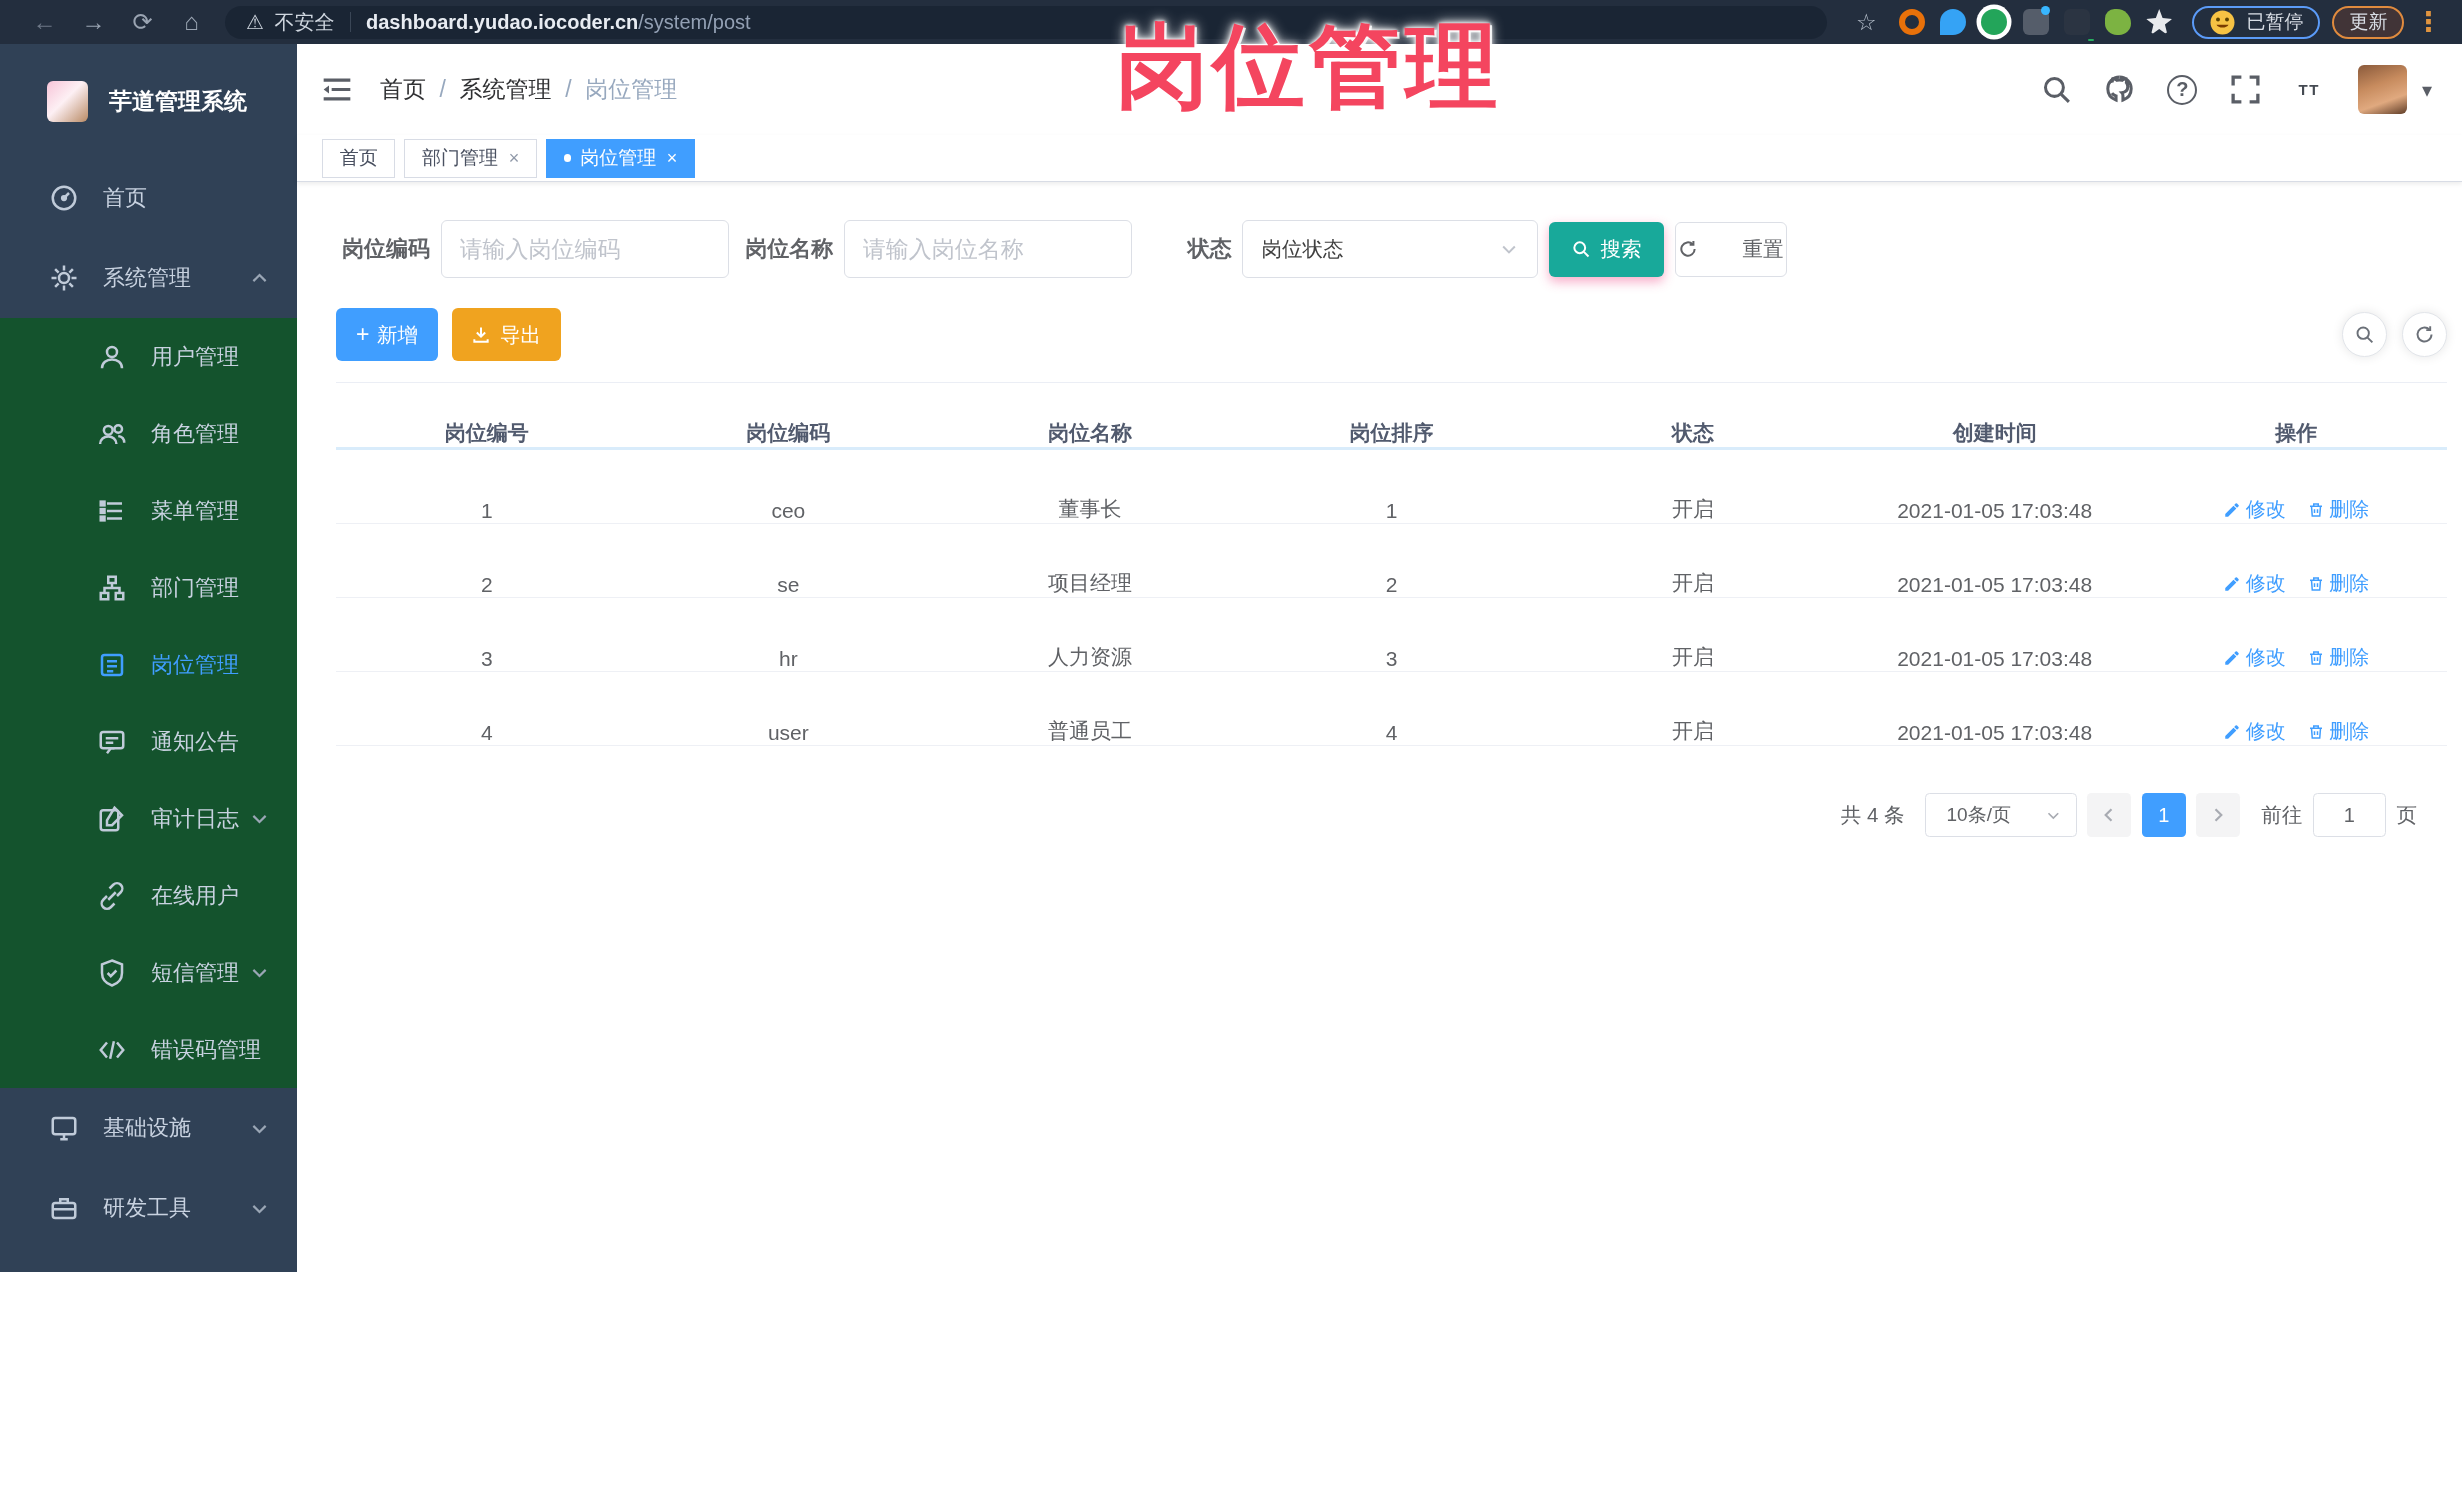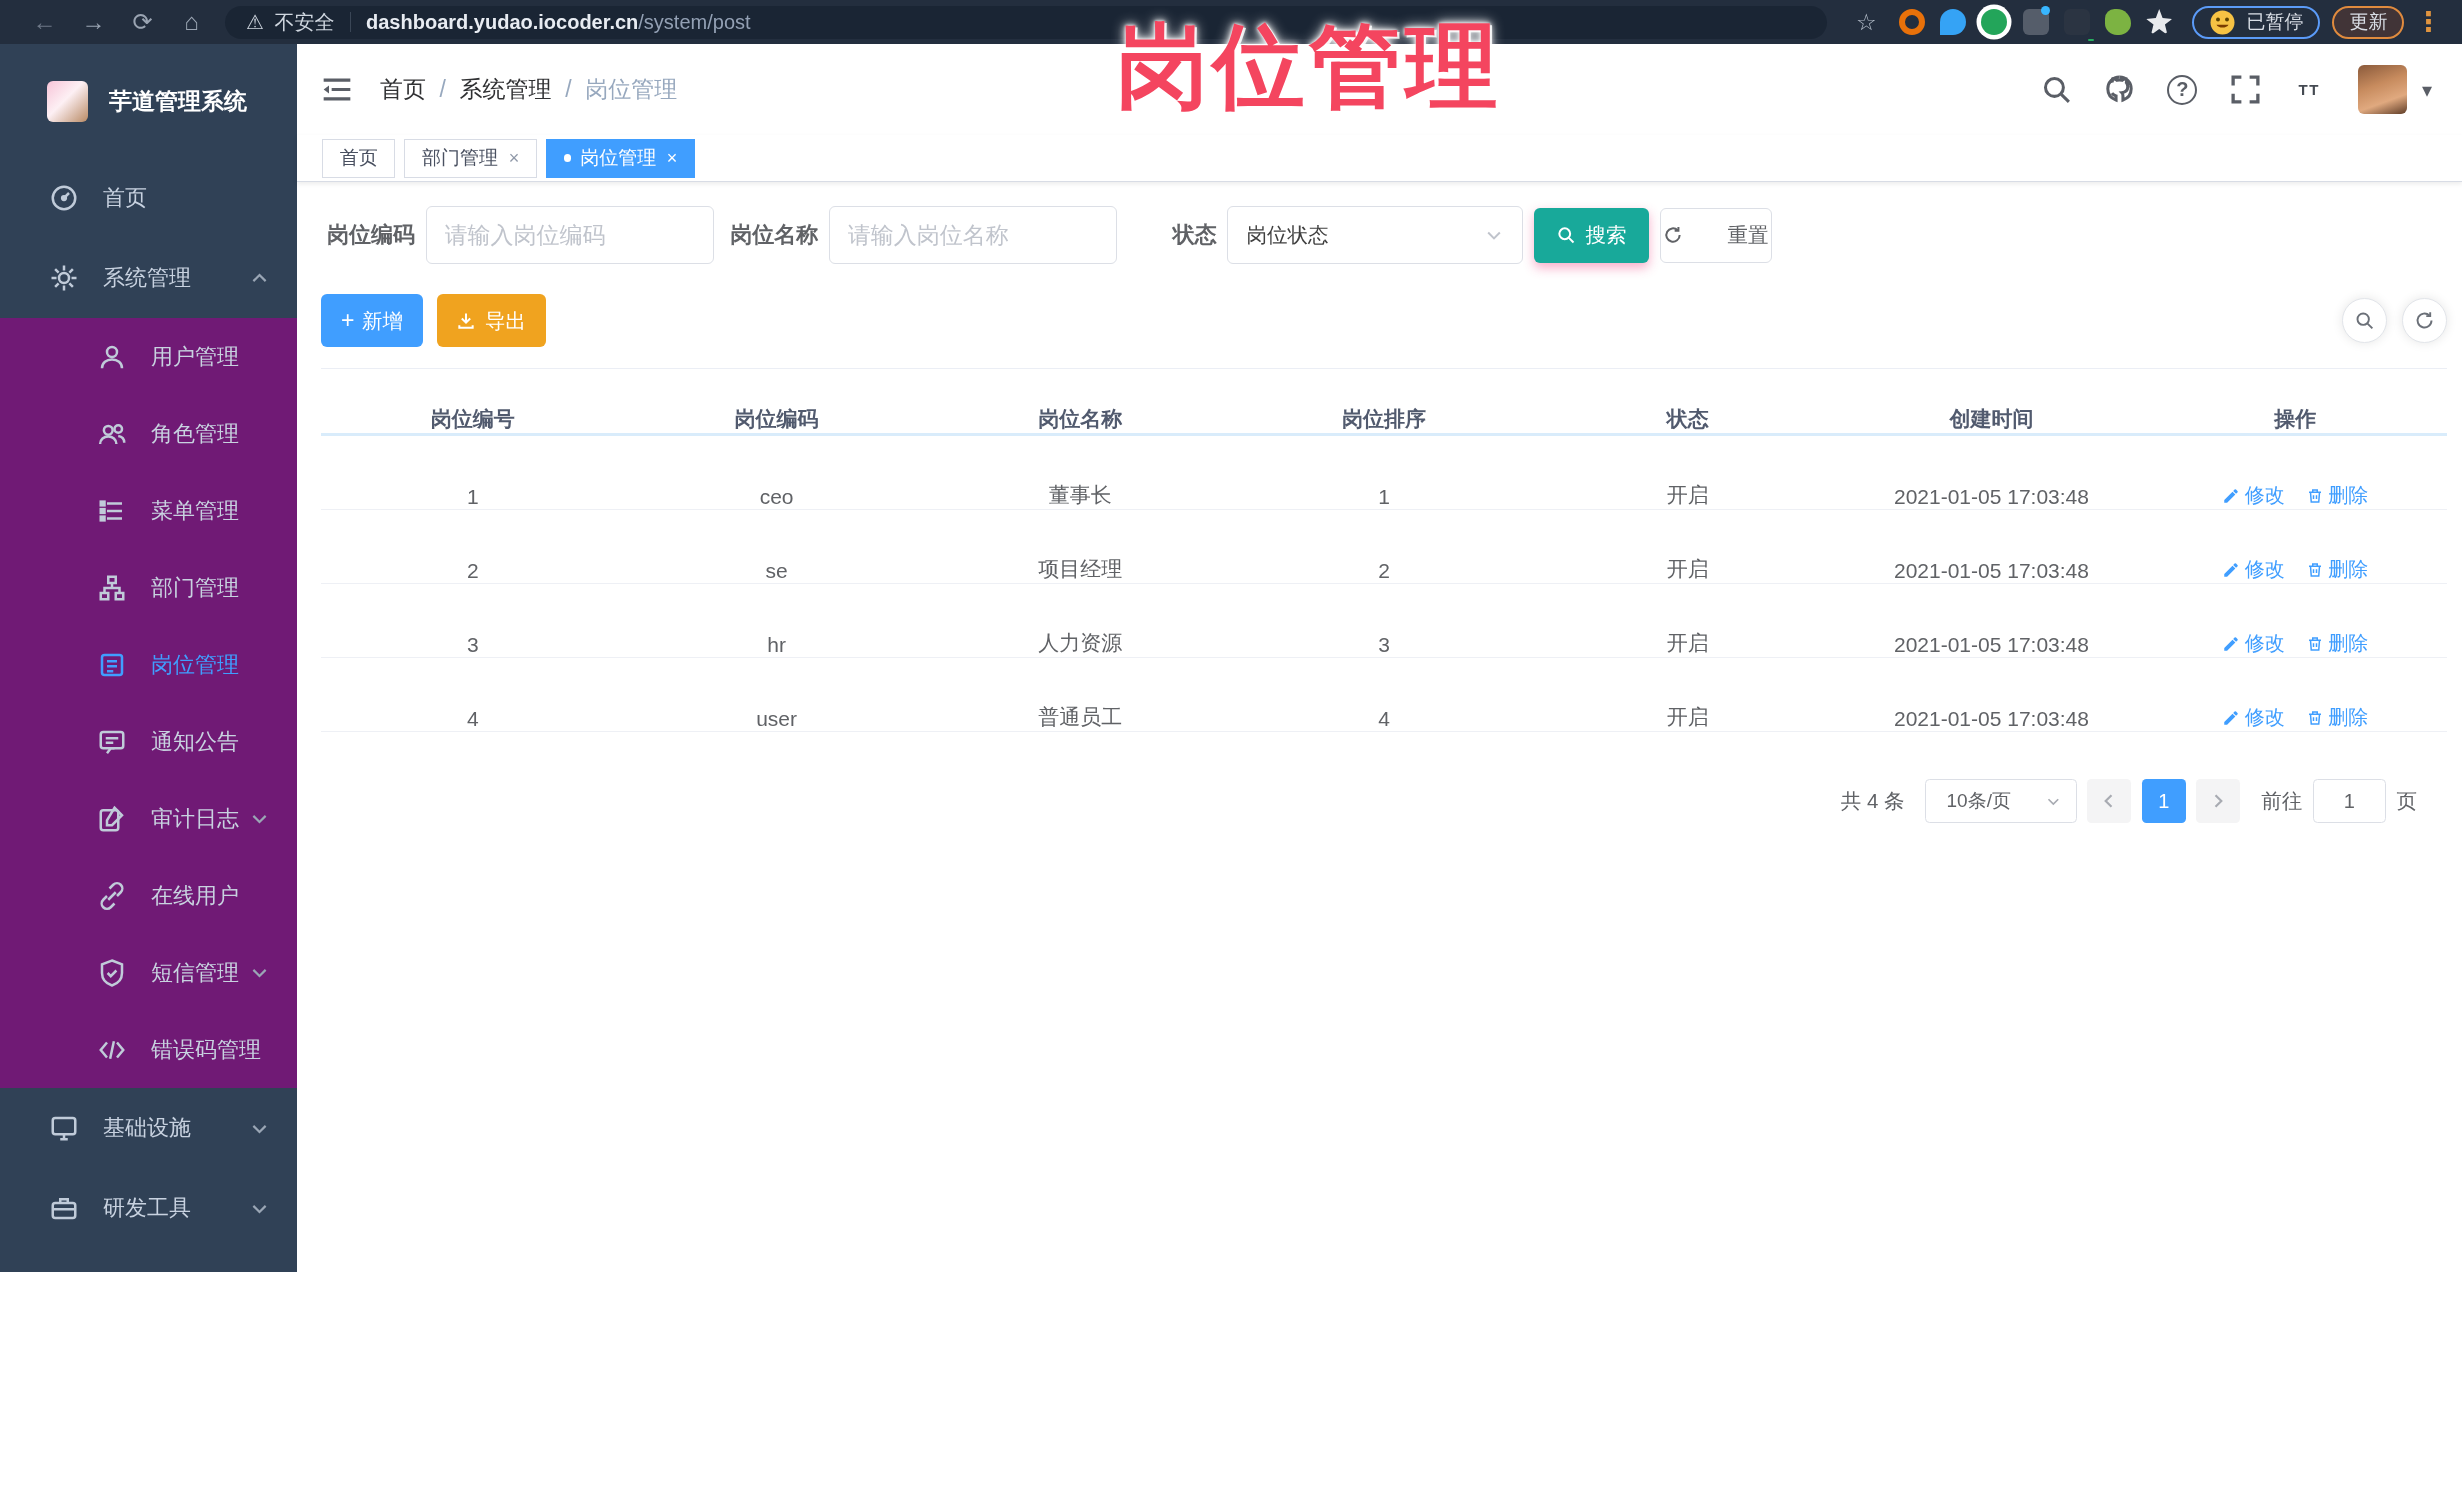--- a/index.html
+++ b/index.html
@@ -34,21 +34,21 @@
   
   .sidebar { width:297px; background:#304156; flex:0 0 auto; display:flex; flex-direction:column; overflow:hidden; }
   .logo-row { height:114px; display:flex; align-items:center; padding-left:47px; }
   .logo-img { width:41px; height:41px; border-radius:6px;
     background:linear-gradient(135deg,#f7c4d8 0%,#fdf0f4 45%,#b98a64 100%); flex:0 0 auto; }
   .logo-title { color:#fff; font-size:23px; font-weight:bold; margin-left:21px; }
   .menu-item { height:80px; display:flex; align-items:center; padding:0 27px 0 49px; color:#c8d2e0; font-size:22px; cursor:pointer; }
   .menu-item .mi-ic { width:30px; height:30px; margin-right:24px; flex:0 0 auto; color:#c0cbd9; }
   .menu-item .mi-lbl { flex:1 1 auto; }
   .menu-item .mi-arrow { width:21px; height:21px; color:#9aa6b5; }
-  .submenu { background:#701a75; }
+  .submenu { background:#14532d; }
   .submenu .menu-item { height:77px; padding-left:97px; }
   .menu-item.active { color:#409eff; }
   .menu-item.active .mi-ic { color:#409eff; }
 
   
   .main { flex:1 1 auto; display:flex; flex-direction:column; background:#fff; min-width:0; position:relative; }
   .topbar { height:91px; display:flex; align-items:center; padding:0 30px 0 24px; background:#fff; }
   .hamburger { width:32px; height:27px; margin-right:27px; color:#5a5e66; }
   .crumbs { display:flex; align-items:center; font-size:23px; color:#303133; }
   .crumb-sep { color:#97a8be; margin:0 13.6px; }
@@ -65,21 +65,21 @@
 
   .tabbar { height:47px; display:flex; align-items:center; padding-left:25px; border-bottom:1.5px solid #d8dce5;
     box-shadow:0 1.5px 4.5px rgba(0,0,0,.08); background:#fff; position:relative; z-index:2; }
   .tab { height:39px; display:flex; align-items:center; padding:0 16.7px; border:1.5px solid #d8dce5; background:#fff;
     color:#495060; font-size:19px; margin-right:9px; cursor:pointer; }
   .tab .tab-close { margin-left:10.6px; font-size:18px; color:#8f98a8; }
   .tab.active { background:#409eff; border-color:#409eff; color:#fff; }
   .tab.active .tab-dot { width:7.6px; height:7.6px; border-radius:50%; background:#fff; margin-right:9px; }
   .tab.active .tab-close { color:#fff; }
 
-  .content { flex:1 1 auto; padding:24px 15px 0 24px; background:#fff; min-width:0; }
+  .content { flex:1 1 auto; padding:24px 15px 0 39px; background:#fff; min-width:0;margin-top:14px; }
 
   
   .filter-row { display:flex; align-items:center; margin-bottom:30px; }
   .f-label { font-size:22px; font-weight:bold; color:#606266; margin:0 10.6px 0 6px; white-space:nowrap; }
   .f-input { width:288px; height:58px; border:1.5px solid #dcdfe6; border-radius:6px; padding:0 18px; font-size:23px;
     color:#606266; outline:none; font-family:inherit; }
   .f-input::placeholder { color:#c0c4cc; }
   .f-select { width:296px; height:58px; border:1.5px solid #dcdfe6; border-radius:6px; padding:0 18px; display:flex;
     align-items:center; color:#404040; font-size:20.5px; cursor:pointer;font-family:Liberation Mono, monospace; }
   .f-select .sel-arrow { margin-left:auto; width:20px; height:20px; color:#c0c4cc; }

